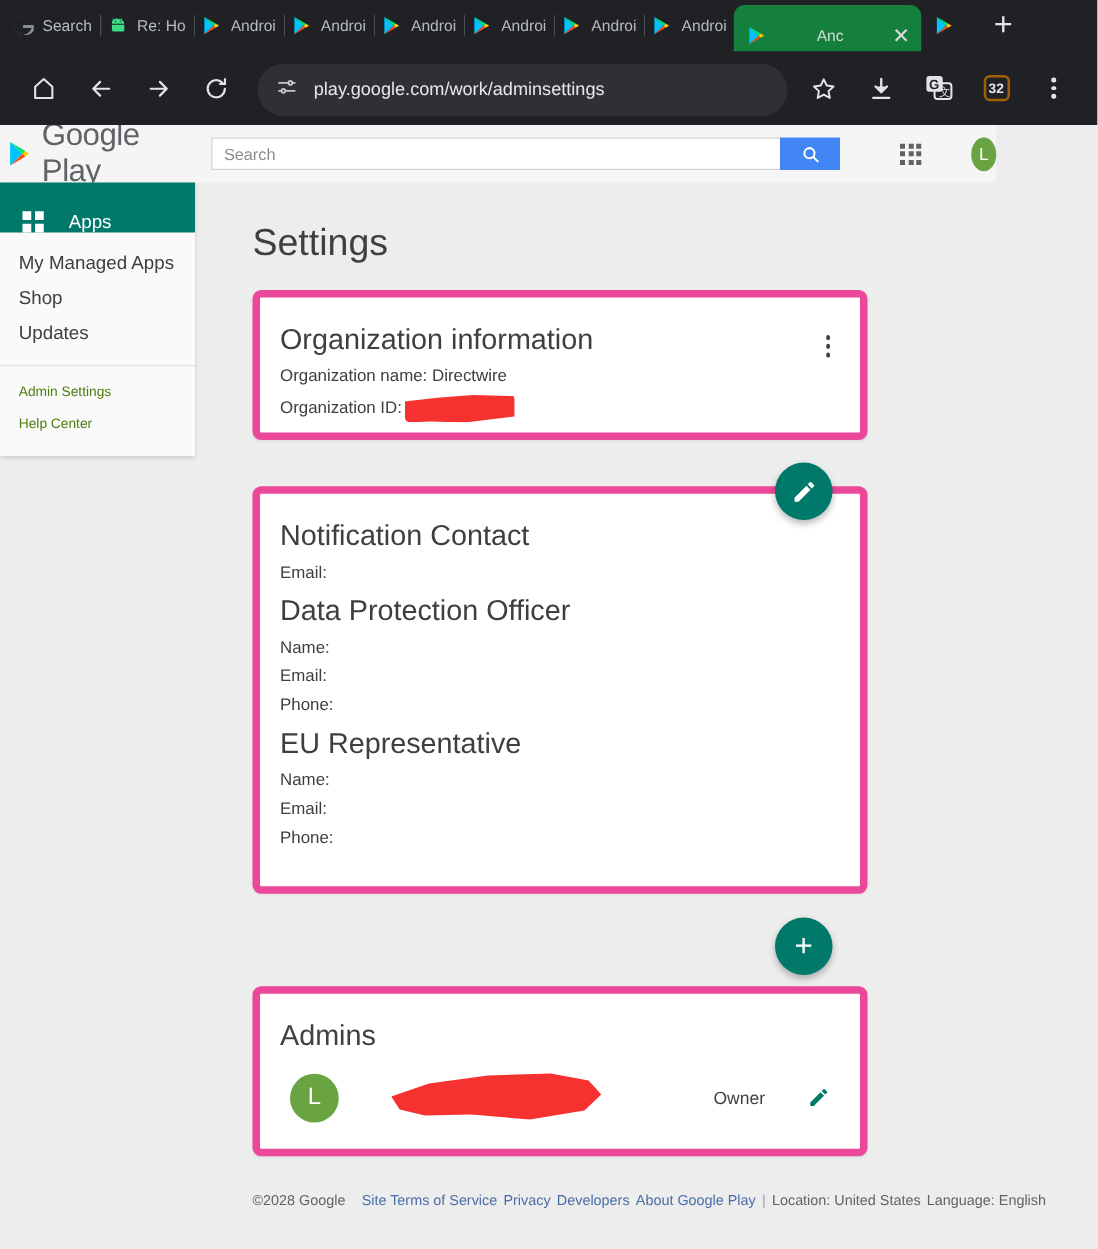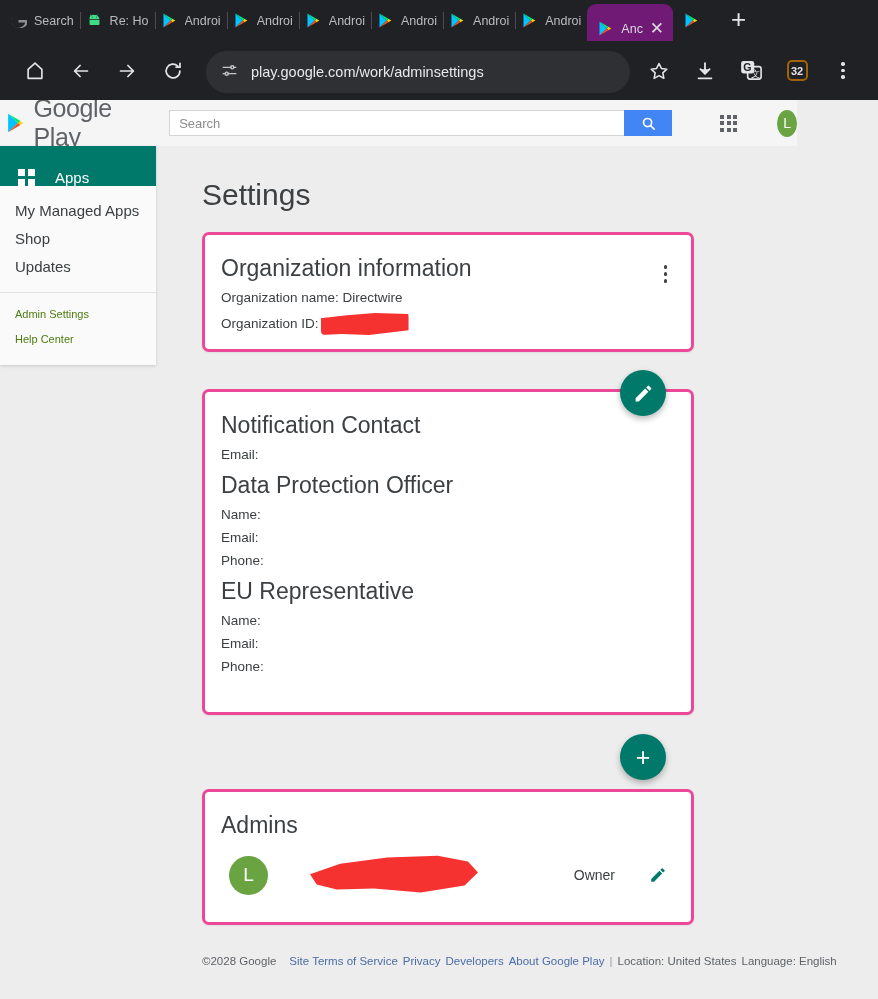--- a/index.html
+++ b/index.html
@@ -35,25 +35,26 @@
   }
   .tab-icon { width: 17px; height: 17px; flex: 0 0 17px; margin-right: 7px; }
   .tab-label {
     color: #b7bbc0;
     font-size: 12.5px;
     white-space: nowrap;
     max-width: 52px;
     overflow: hidden;
   }
   .tab.active {
-    background: #701a75;
+    background: #15803d;
     border-radius: 9px 9px 0 0;
     height: 37px;
     padding: 12px 4px 0 10px;
     align-self: flex-end;
+    gap: 32px;
   }
   .tab.active .tab-label { color: #d8dade; max-width: 36px; }
   .tab-close {
     color: #d8dade; font-size: 17px; margin-left: 5px; margin-right: 3px;
     line-height: 1; width: 18px; text-align: center; cursor: pointer;
   }
   .tab.partial { width: 46px; padding-left: 10px; }
   #new-tab-btn {
     color: #e2e4e7; font-size: 26px; line-height: 1;
     margin-left: 12px; margin-bottom: 9px; cursor: pointer;
@@ -177,21 +178,21 @@
   
   #content { position: absolute; left: 156px; top: 46px; right: 0; bottom: 0; }
   #page-title {
     font-size: 30px; color: #3c4043; font-weight: normal;
     margin: 32px 0 0 46px;
   }
   .card {
     position: absolute;
     left: 46px; width: 492px;
     background: #fff;
-    border: 3px solid #ec4899;
+    border: 6px solid #ec4899;
     border-radius: 7px;
     box-shadow: 0 1px 2px rgba(0,0,0,.06);
   }
   .card-title {
     font-size: 23px; color: #3c4043; font-weight: normal;
     padding: 20px 0 0 16px;
   }
   .card-line {
     font-size: 13.5px; color: #3c4043;
     padding: 8px 0 0 16px;

